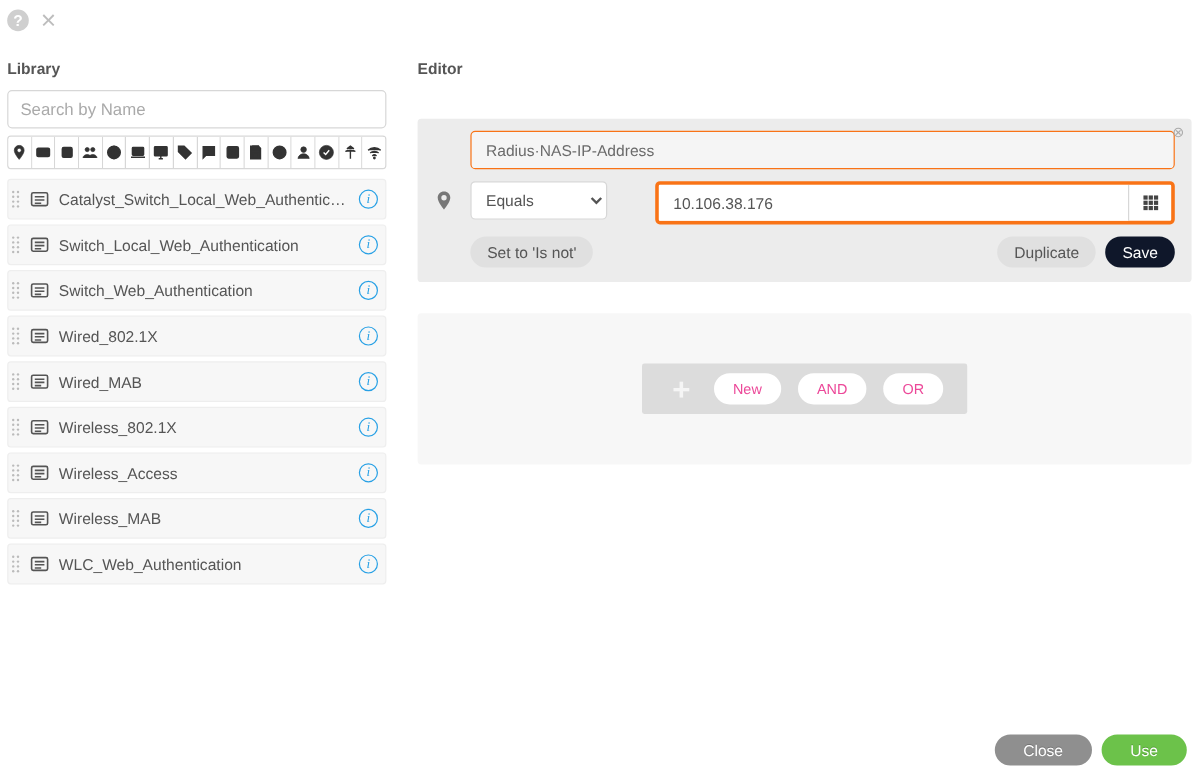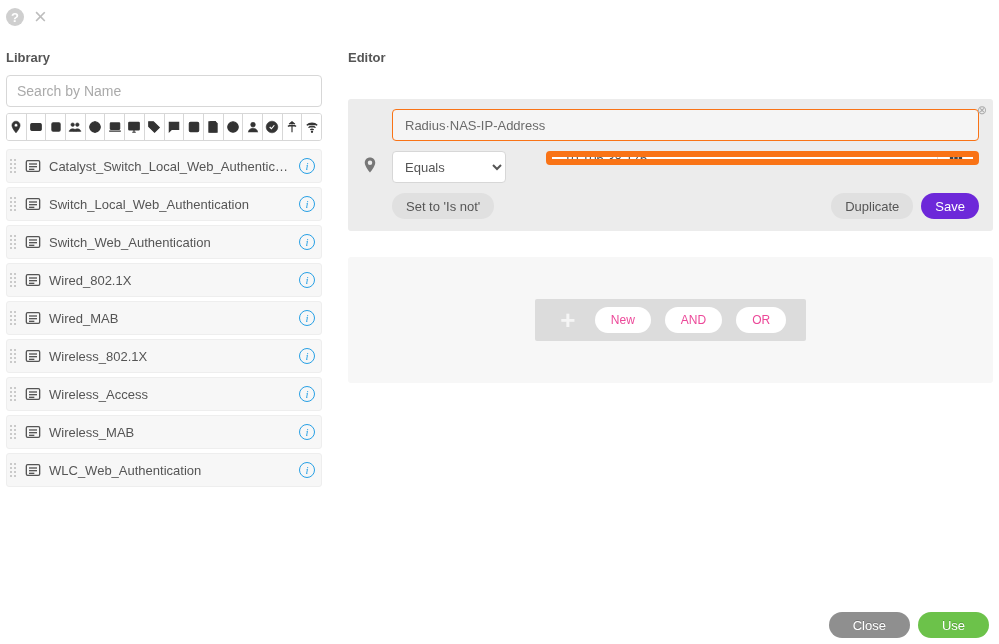--- a/index.html
+++ b/index.html
@@ -209,24 +209,24 @@
     border: 1px solid #d7d7d7;
     border-radius: 4px;
     background: #fff;
     font-size: 13px;
     color: #555;
     padding: 0 8px;
   }
   .value-wrap {
     flex: 1;
     display: flex;
-    border: 6px solid #f97316;
+    border: 3px solid #f97316;
     border-radius: 4px;
     background: #fff;
-    height: 14px;
+    height: 36px;
     overflow: hidden;
   }
   .value-input {
     flex: 1;
     border: none;
     padding: 0 12px;
     font-size: 13px;
     color: #555;
     outline: none;
   }
@@ -249,21 +249,21 @@
     background: #e0e0e0;
     border: none;
     border-radius: 14px;
     height: 26px;
     padding: 0 14px;
     font-size: 13px;
     color: #555;
     cursor: pointer;
   }
   .pill-save {
-    background: #6d28d9;
+    background: #0f172a;
     color: #fff;
   }
   .row3-right { display: flex; gap: 8px; }
 
   .gear-corner {
     position: absolute;
     top: 4px; right: 6px;
     color: #aaa;
     font-size: 12px;
   }

